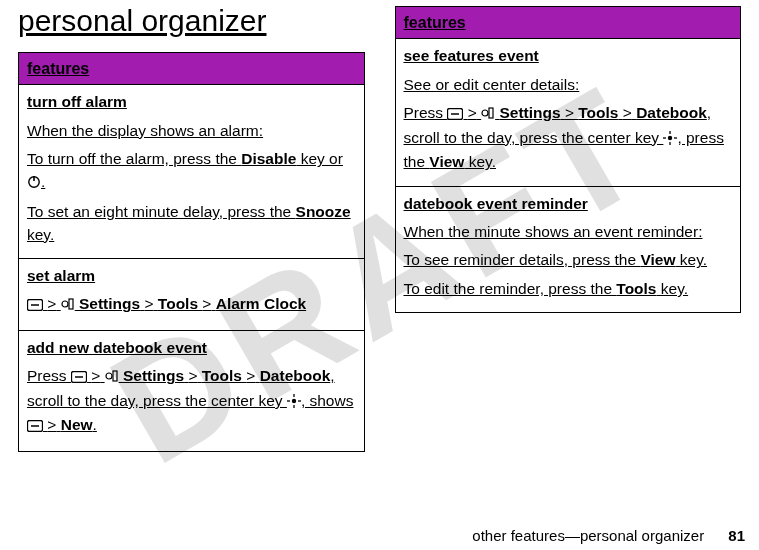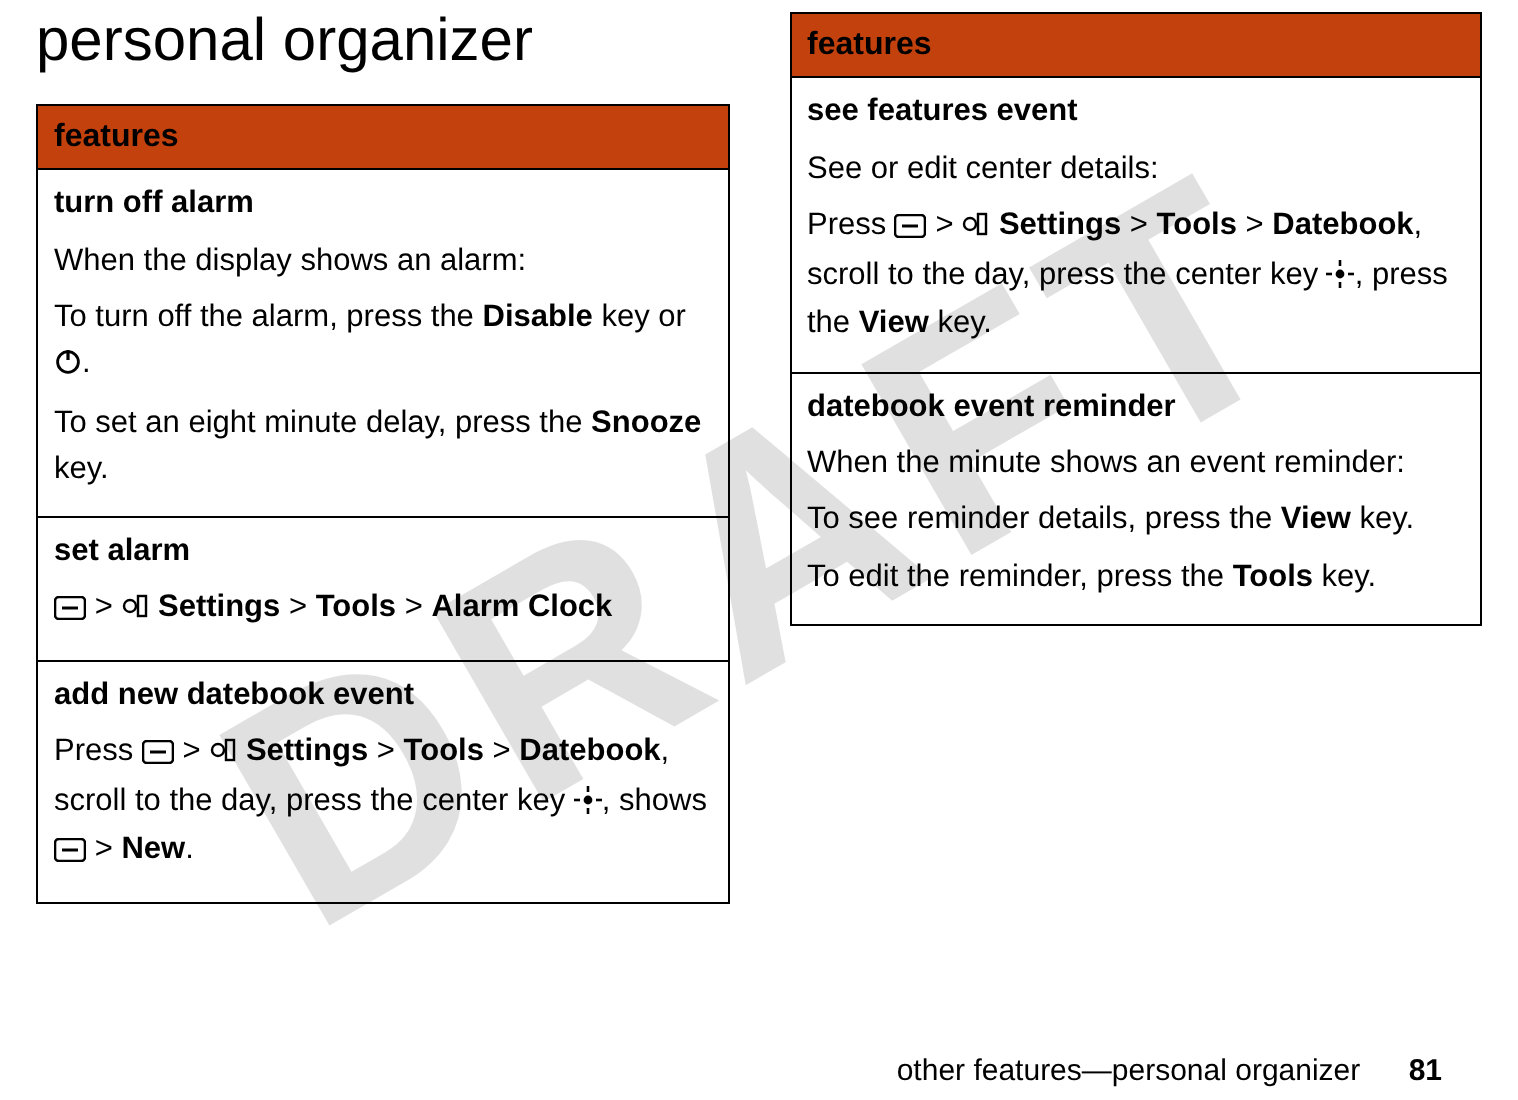--- a/index.html
+++ b/index.html
@@ -27,56 +27,57 @@
   }
   .page {
     position: relative;
     display: flex;
     gap: 30px;
     padding: 0 18px 0 18px;
   }
   .col {
     flex: 1;
     min-width: 0;
+    text-decoration: underline;
   }
   h1 {
     font-size: 30px;
     font-weight: 400;
     margin: 4px 0 14px 0;
   }
   table.feat {
     border-collapse: collapse;
     width: 100%;
     font-size: 15.5px;
     line-height: 1.45;
   }
   table.feat th {
     border: 1.5px solid #000;
     text-align: left;
     padding: 4px 8px;
     font-weight: 700;
     font-size: 16px;
-    background: #c2410c;
+    background: #a21caf;
   }
   table.feat td {
     border: 1.5px solid #000;
     padding: 6px 8px;
     vertical-align: top;
   }
   .sub {
     font-weight: 700;
     display: block;
     margin-bottom: 4px;
   }
   .b { font-weight: 700; font-family: Arial Narrow, Arial, sans-serif; font-stretch: condensed; }
   p { margin: 6px 0; }
   .footer {
     position: absolute;
     bottom: 6px;
-    right: 38px;
+    right: 14px;
     font-size: 15px;
   }
   .footer .pn { font-weight: 700; margin-left: 20px; }
   .icon {
     display: inline-block;
     vertical-align: -2px;
   }
 </style>
 </head>
 <body>

